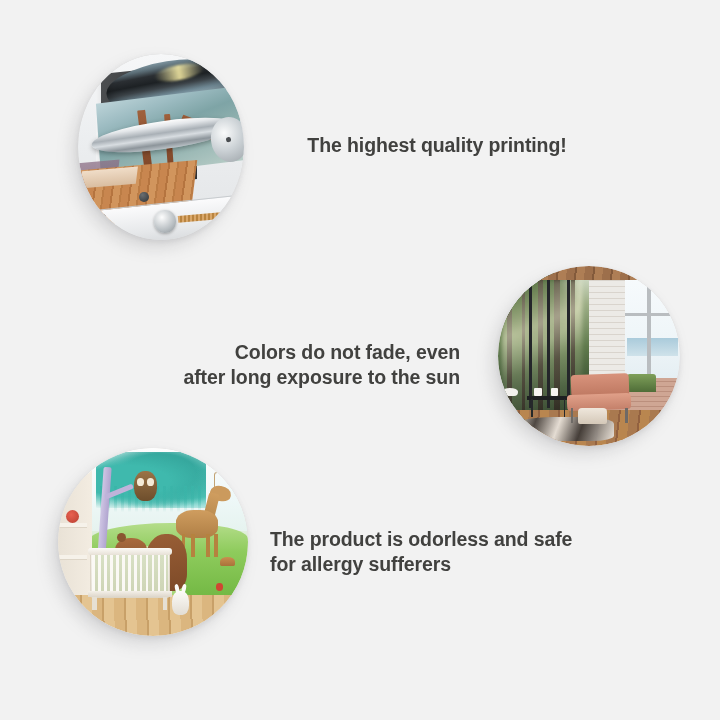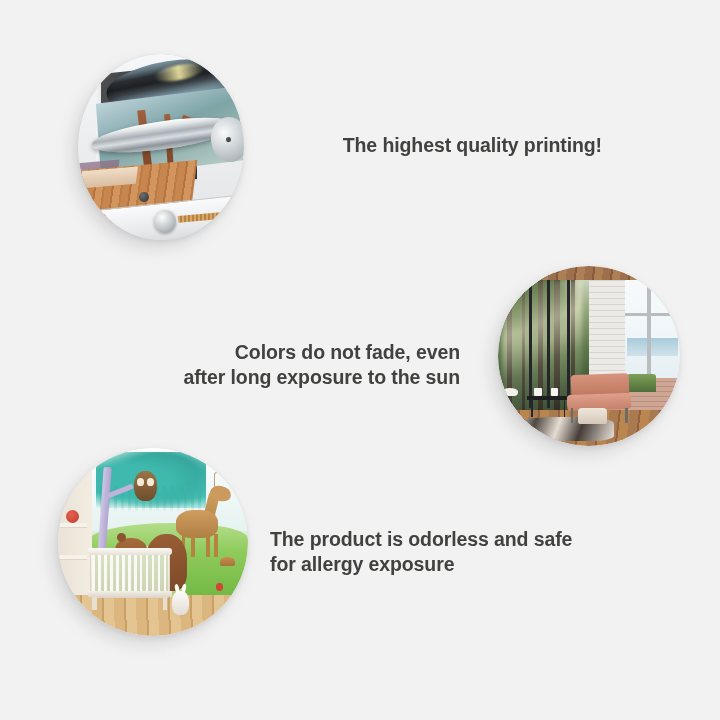--- a/index.html
+++ b/index.html
@@ -544,21 +544,21 @@
     color: #41413f;
     font-weight: bold;
     font-size: 19.5px;
     line-height: 1.28;
     letter-spacing: -0.1px;
     white-space: pre-line;
     font-family: "Liberation Sans", "DejaVu Sans", sans-serif;
   }
   #caption-printing {
     left: 272px; top: 133px; width: 330px;
-    text-align: right;
+    text-align: center;
   }
   #caption-fade {
     left: 120px; top: 340px; width: 340px;
     text-align: right;
   }
   #caption-odorless {
     left: 270px; top: 527px; width: 340px;
     text-align: left;
   }
 </style>
@@ -671,15 +671,15 @@
       <div class="layer nu-crib-bars"></div>
       <div class="layer nu-crib-rail-top"></div>
       <div class="layer nu-crib-rail-bot"></div>
       <div class="layer nu-crib-leg c1"></div>
       <div class="layer nu-crib-leg c2"></div>
       <div class="layer nu-bunny"></div>
     </div>
   </div>
 
   <div class="caption" id="caption-odorless">The product is odorless and safe
- for allergy exposure</div>
+ for allergy sufferers</div>
 
 </div>
 
 </body></html>

